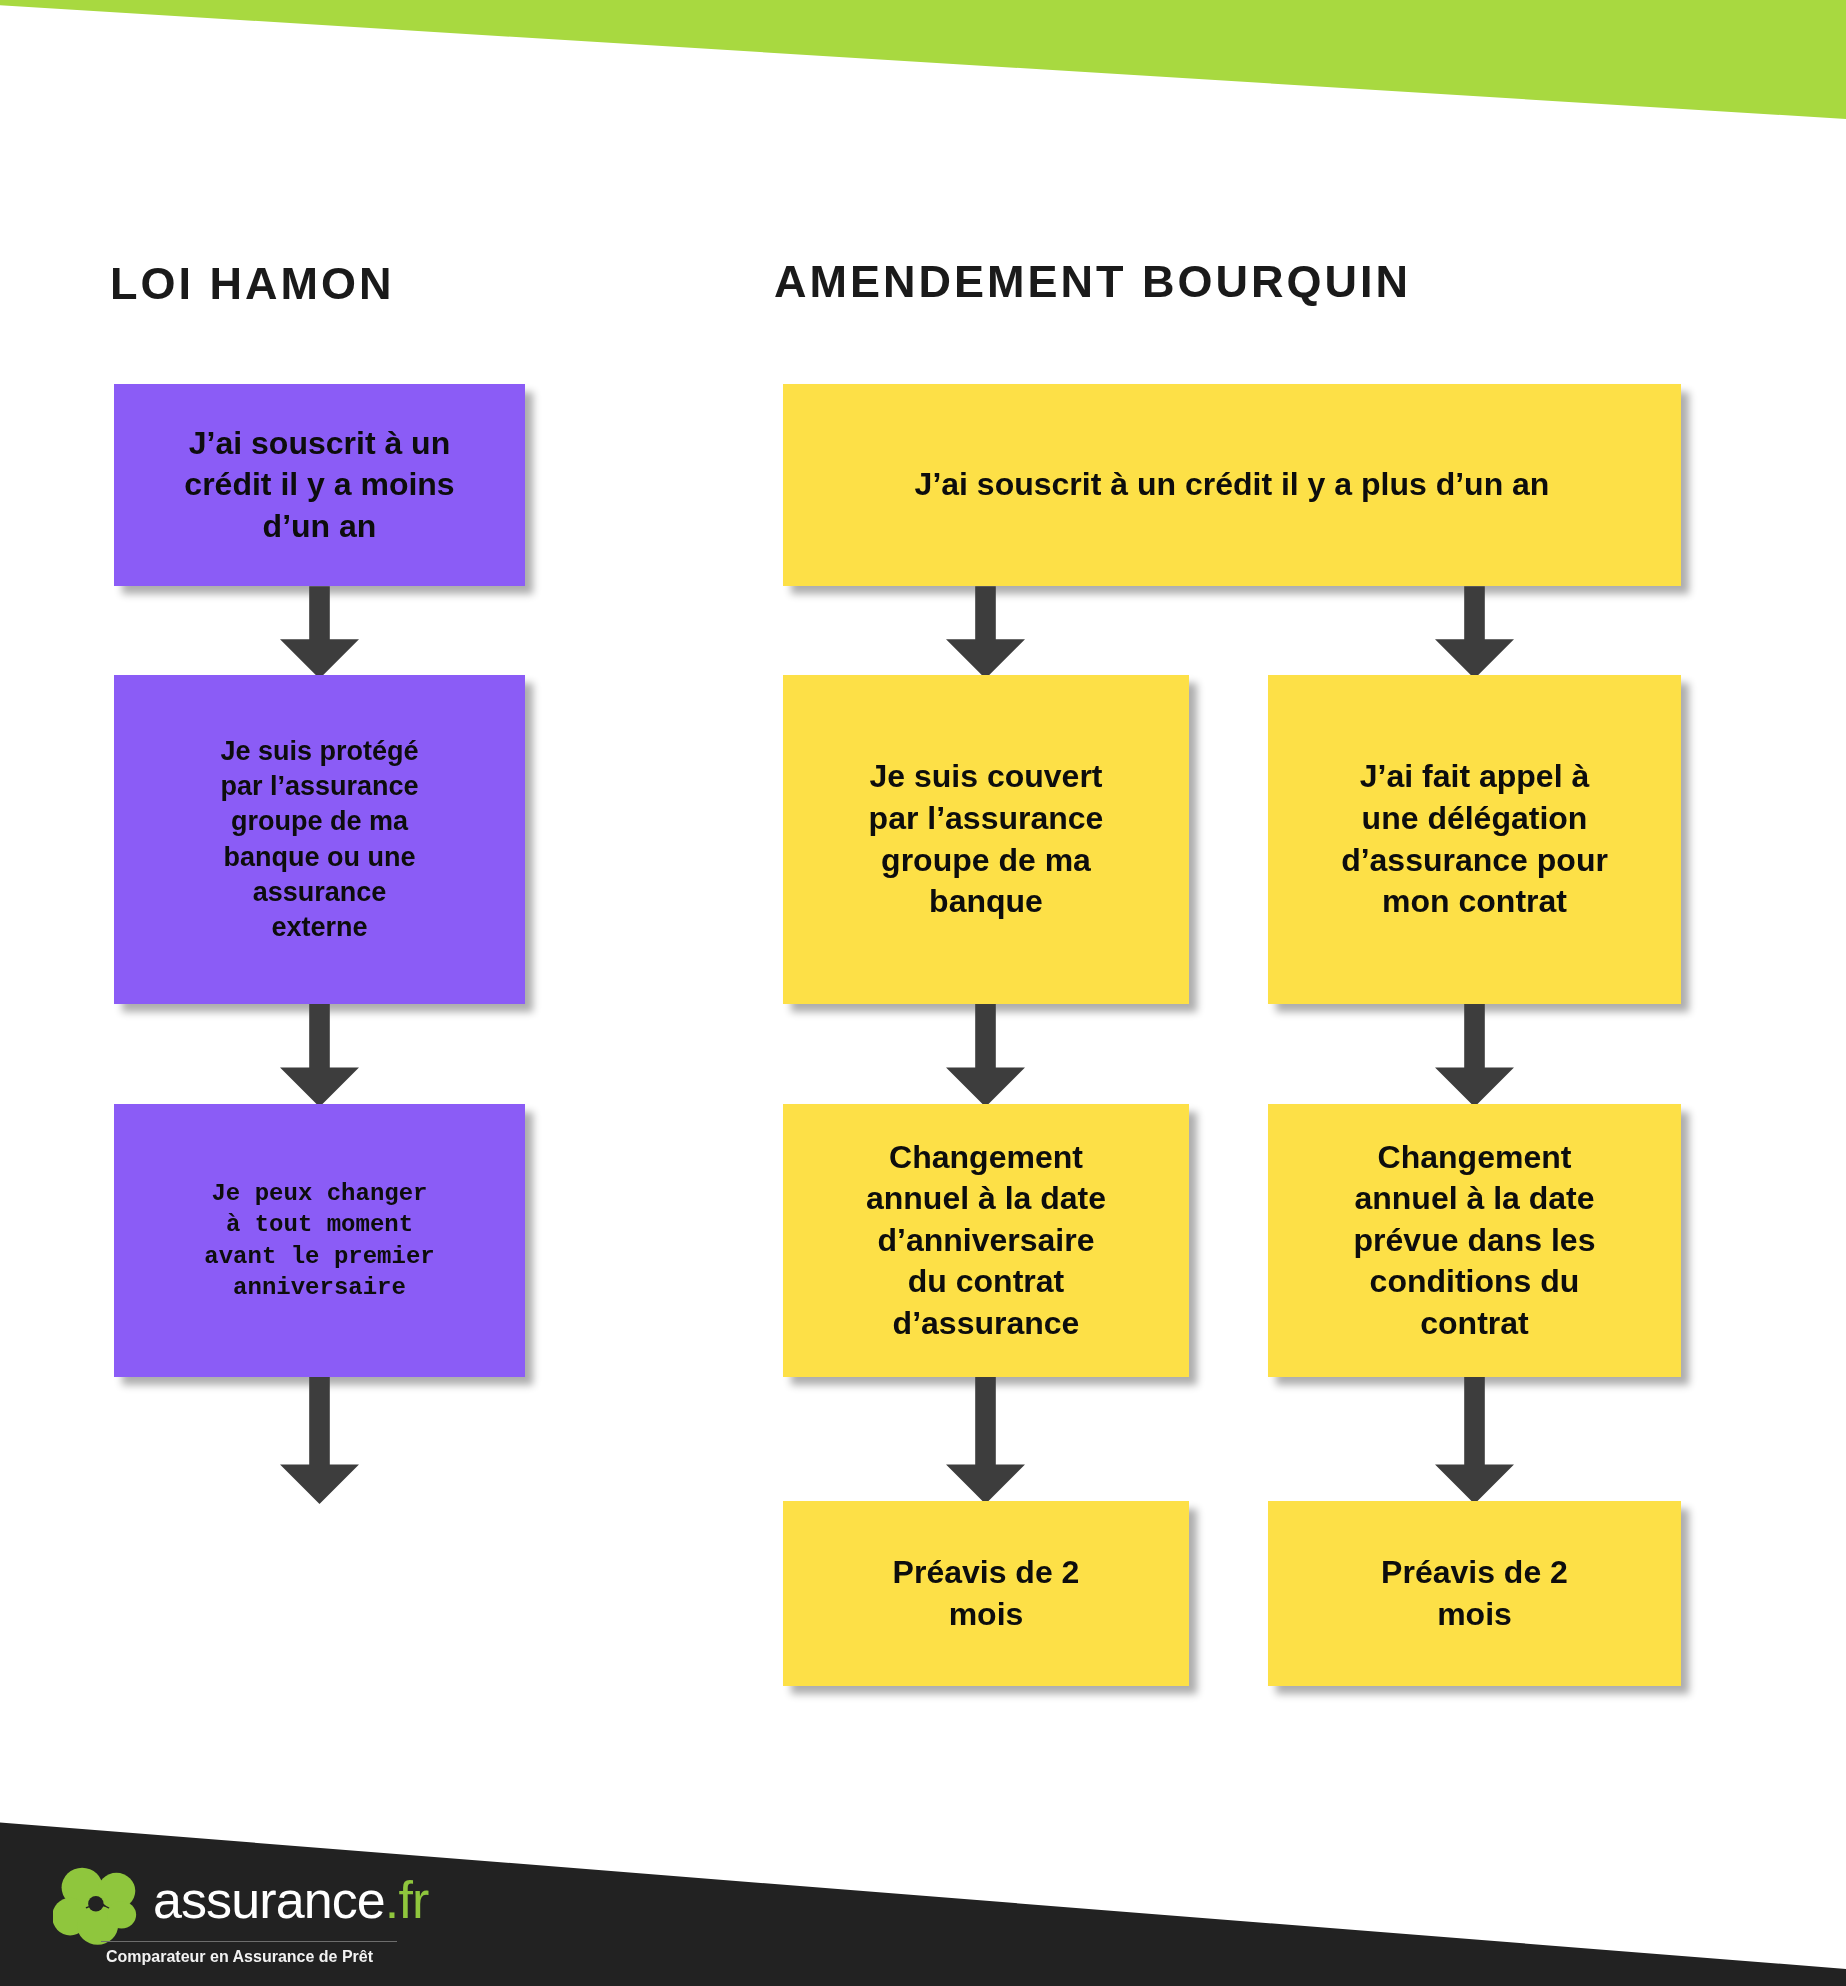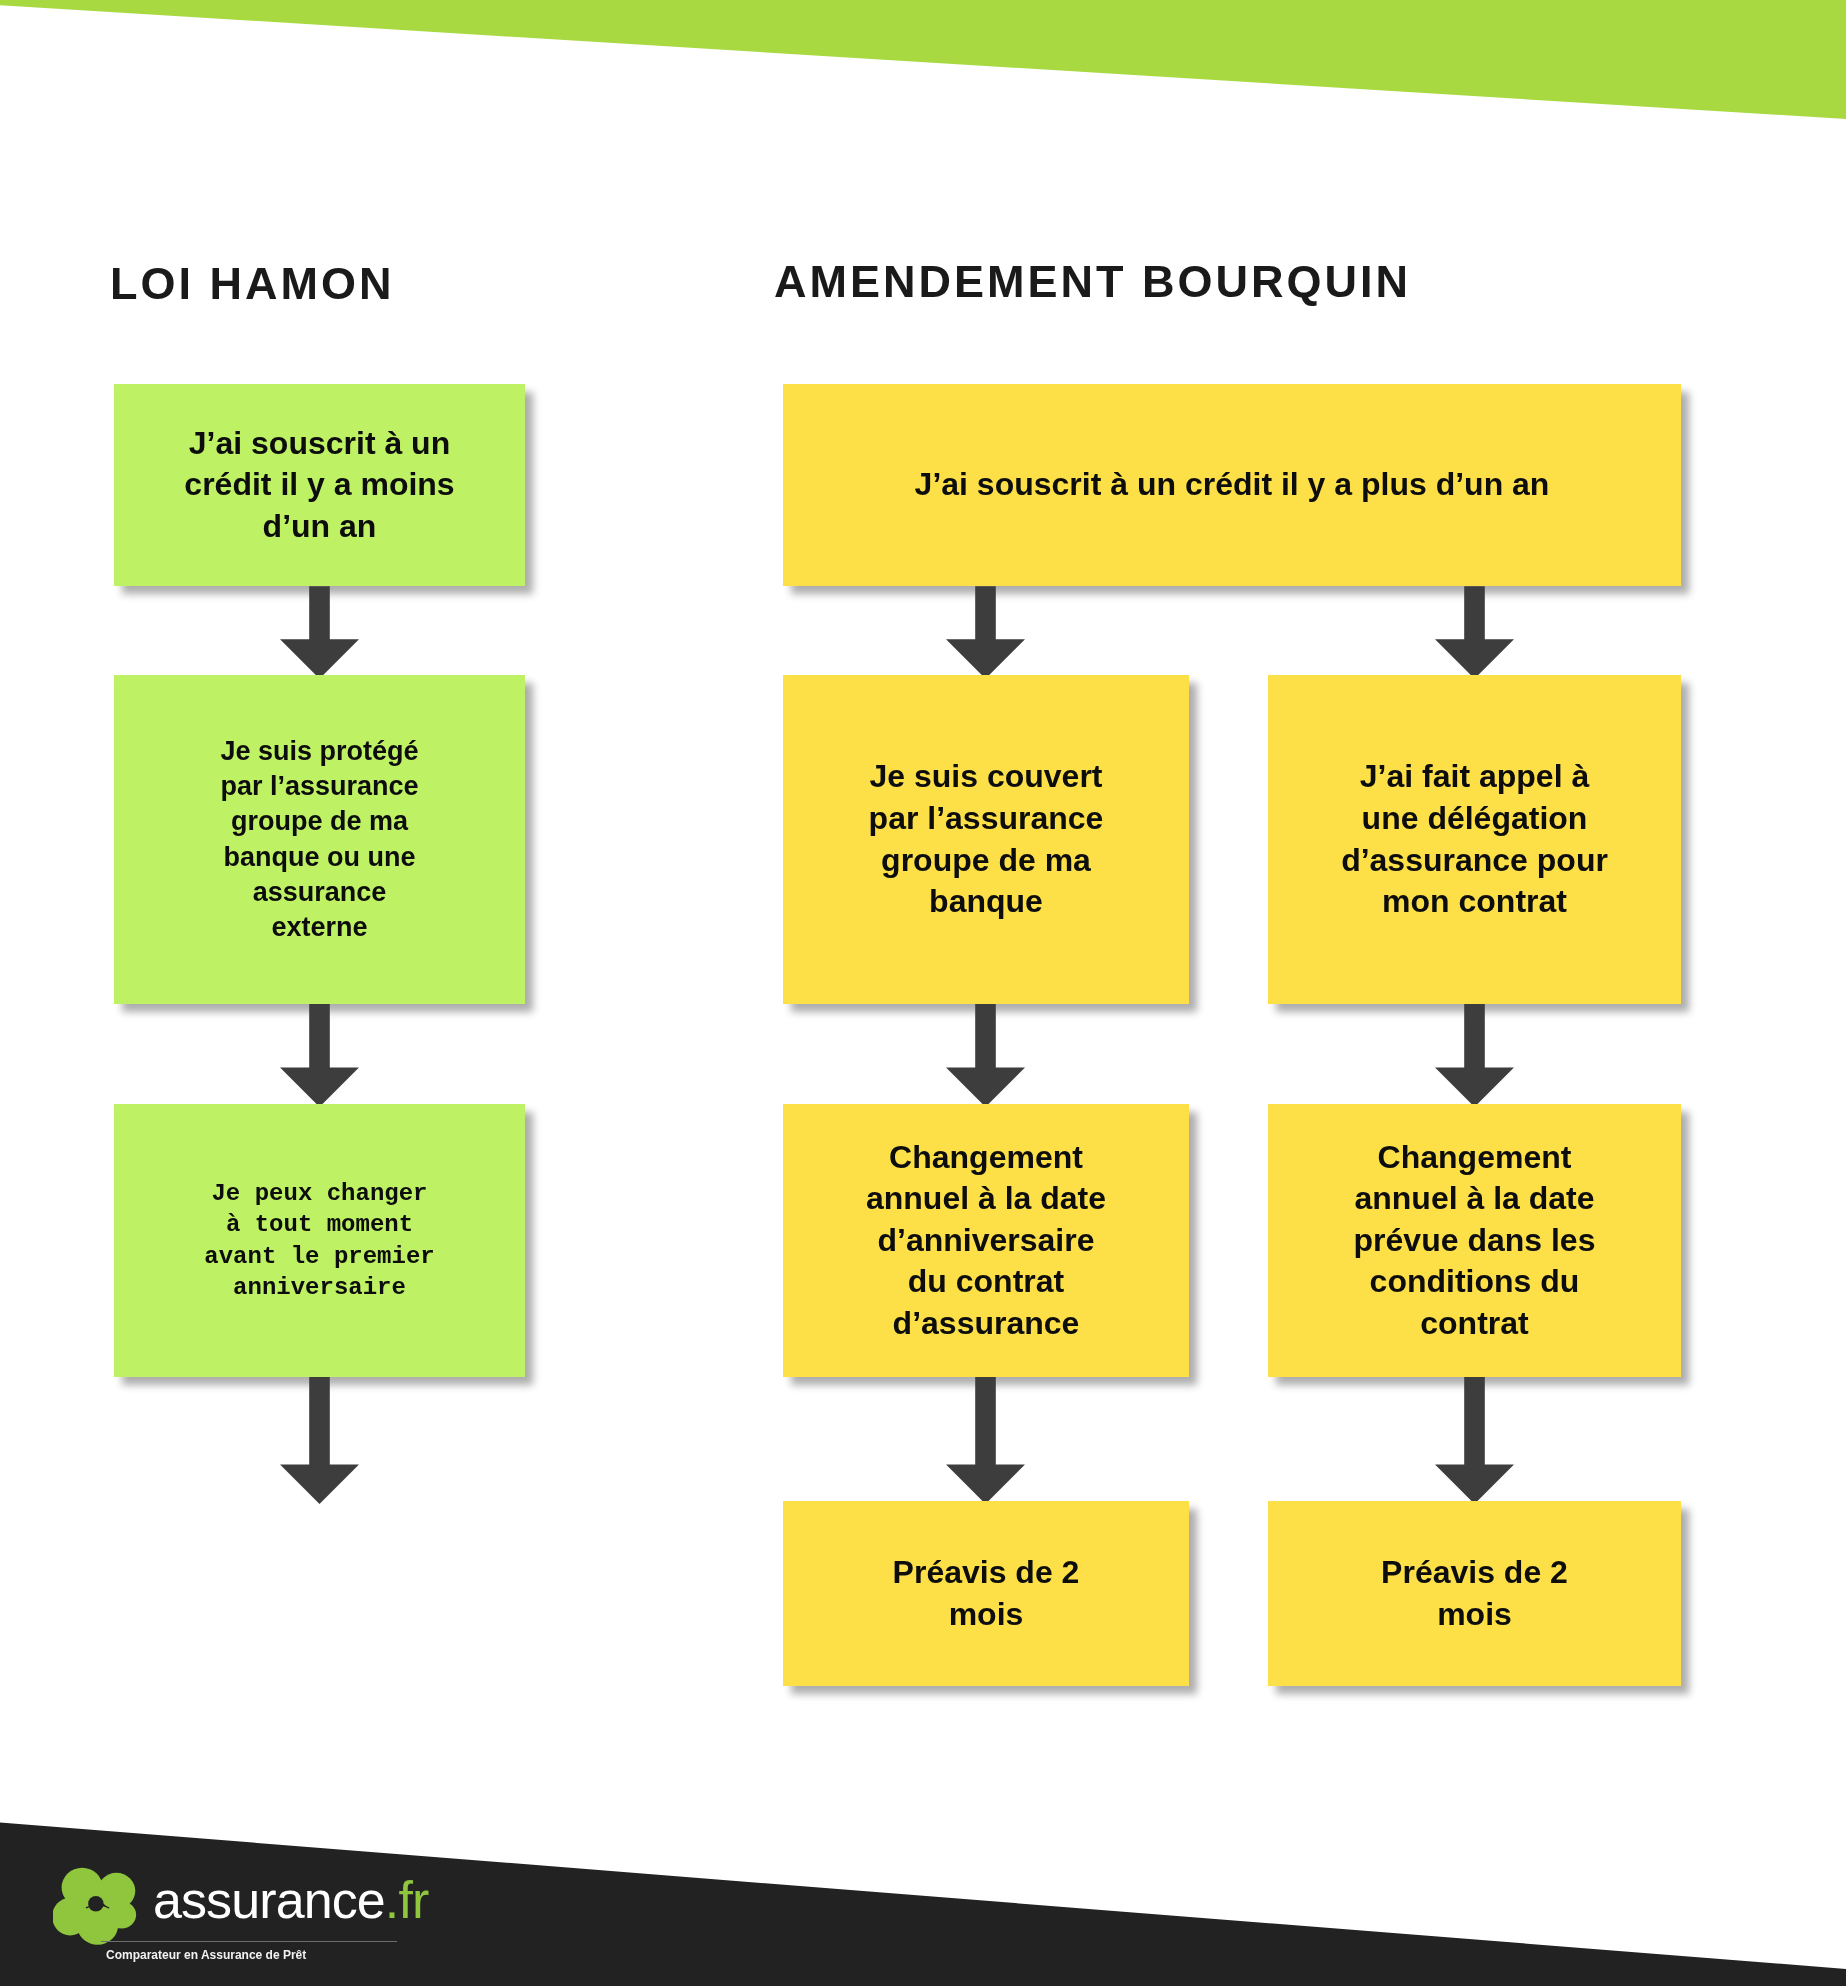--- a/index.html
+++ b/index.html
@@ -59,21 +59,21 @@
     align-items: center;
     justify-content: center;
     text-align: center;
     color: #0d0d0d;
     font-weight: bold;
     line-height: 1.30;
     box-shadow: 7.7px 7.7px 7.7px rgba(0,0,0,0.32);
     padding: 5.2px 12px;
     white-space: pre-line;
   }
-  .box.dark-green  { background: #bef264; }
+  .box.dark-green  { background: #8b5cf6; }
   .box.light-green { background: #fde047; }
 
   
   #box-h1 { left: 114px;  top: 384px;  width: 411px;  height: 202px; font-size: 32px; }
   #box-h2 { left: 114px;  top: 675px;  width: 411px;  height: 329px; font-size: 27px; }
   #box-h3 { left: 114px;  top: 1104px; width: 411px;  height: 273px; font-size: 24px; font-family: Liberation Mono, monospace; }
   #box-h4 { left: 114px;  top: 1501px; width: 411px;  height: 185px; font-size: 32px; }
 
   
   #box-b0  { left: 783px;  top: 384px;  width: 898px; height: 202px; font-size: 32px; }
@@ -113,21 +113,21 @@
     left: 48px;
     top: 76px;
     width: 296px;
     height: 0.9px;
     background: #6d6d6d;
   }
   #logo-tagline {
     position: absolute;
     left: 53px;
     top: 83px;
-    font-size: 12px;
+    font-size: 16px;
     font-weight: bold;
     color: #f2f2f2;
     white-space: nowrap;
     font-stretch: condensed;
   }
 </style>
 </head>
 <body>
 
 <div id="page">

